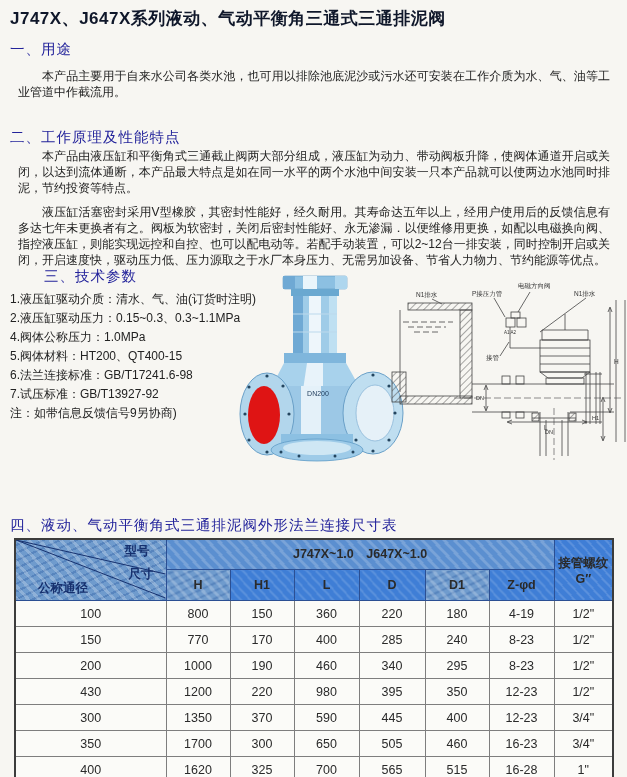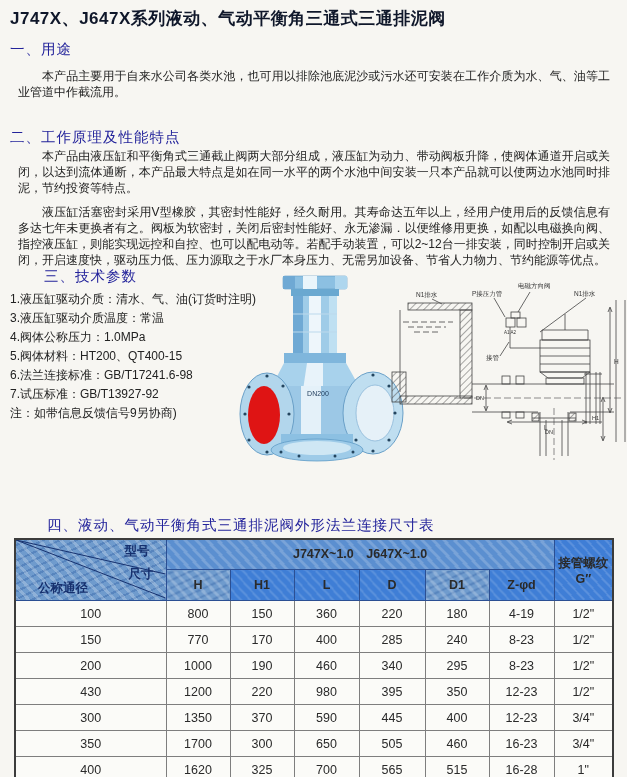--- a/index.html
+++ b/index.html
@@ -57,21 +57,21 @@
 
   <div class="abs sec-head" style="left:10px;top:128px;">二、工作原理及性能特点</div>
   <div class="abs body-text" style="left:10px;top:140px;">
     <p>本产品由液压缸和平衡角式三通截止阀两大部分组成，液压缸为动力、带动阀板升降，使阀体通道开启或关闭，以达到流体通断，本产品最大特点是如在同一水平的两个水池中间安装一只本产品就可以使两边水池同时排泥，节约投资等特点。</p>
     <p>液压缸活塞密封采用V型橡胶，其密封性能好，经久耐用。其寿命达五年以上，经用户使用后的反馈信息有多达七年未更换者有之。阀板为软密封，关闭后密封性能好、永无渗漏．以便维修用更换，如配以电磁换向阀、指控液压缸，则能实现远控和自控、也可以配电动等。若配手动装置，可以2~12台一排安装，同时控制开启或关闭，开启速度快，驱动压力低、压力源取之于水厂本身压力、无需另加设备、节省人力物力、节约能源等优点。</p>
   </div>
 
   <div class="abs sec-head" style="left:10px;top:267px;margin-left:34px;">三、技术参数</div>
   <div class="abs param-list" style="left:10px;top:290px;">
     <div>1.液压缸驱动介质：清水、气、油(订货时注明)</div>
-    <div>3.液压缸驱动介质温度：常温</div>
+    <div>2.液压缸驱动压力：0.15~0.3、0.3~1.1MPa</div>
     <div>4.阀体公称压力：1.0MPa</div>
     <div>5.阀体材料：HT200、QT400-15</div>
     <div>6.法兰连接标准：GB/T17241.6-98</div>
     <div>7.试压标准：GB/T13927-92</div>
     <div>注：如带信息反馈信号9另协商)</div>
   </div>
 
   <svg class="abs" style="left:237px;top:274px;" width="170" height="190" viewBox="0 0 170 190">
 
     <rect x="46" y="2" width="64" height="13" rx="2" fill="#8cc0e2" stroke="#5f9cc6" stroke-width="0.6"></rect>
@@ -209,21 +209,21 @@
       <text x="96" y="88">接管</text>
       <text x="114" y="62" font-size="4.5">A1 A2</text>
       <text x="224" y="92">H</text>
       <text x="202" y="148" font-size="5.5">H1</text>
       <text x="154" y="158">L</text>
       <text x="86" y="128" font-size="5.5">DN</text>
       <text x="155" y="162" font-size="5.5">DN</text>
     </g>
   </svg>
 
-  <div class="abs sec-head" style="left:10px;top:516px;margin-left:37px;">四、液动、气动平衡角式三通排泥阀外形法兰连接尺寸表</div>
+  <div class="abs sec-head" style="left:10px;top:516px;">四、液动、气动平衡角式三通排泥阀外形法兰连接尺寸表</div>
 
   <table class="dim abs" style="left:14px;top:538px;">
     <colgroup>
       <col style="width:151px">
         <col style="width:64px">
         <col style="width:64px">
         <col style="width:65px">
       <col style="width:66px">
         <col style="width:64px">
         <col style="width:65px">

